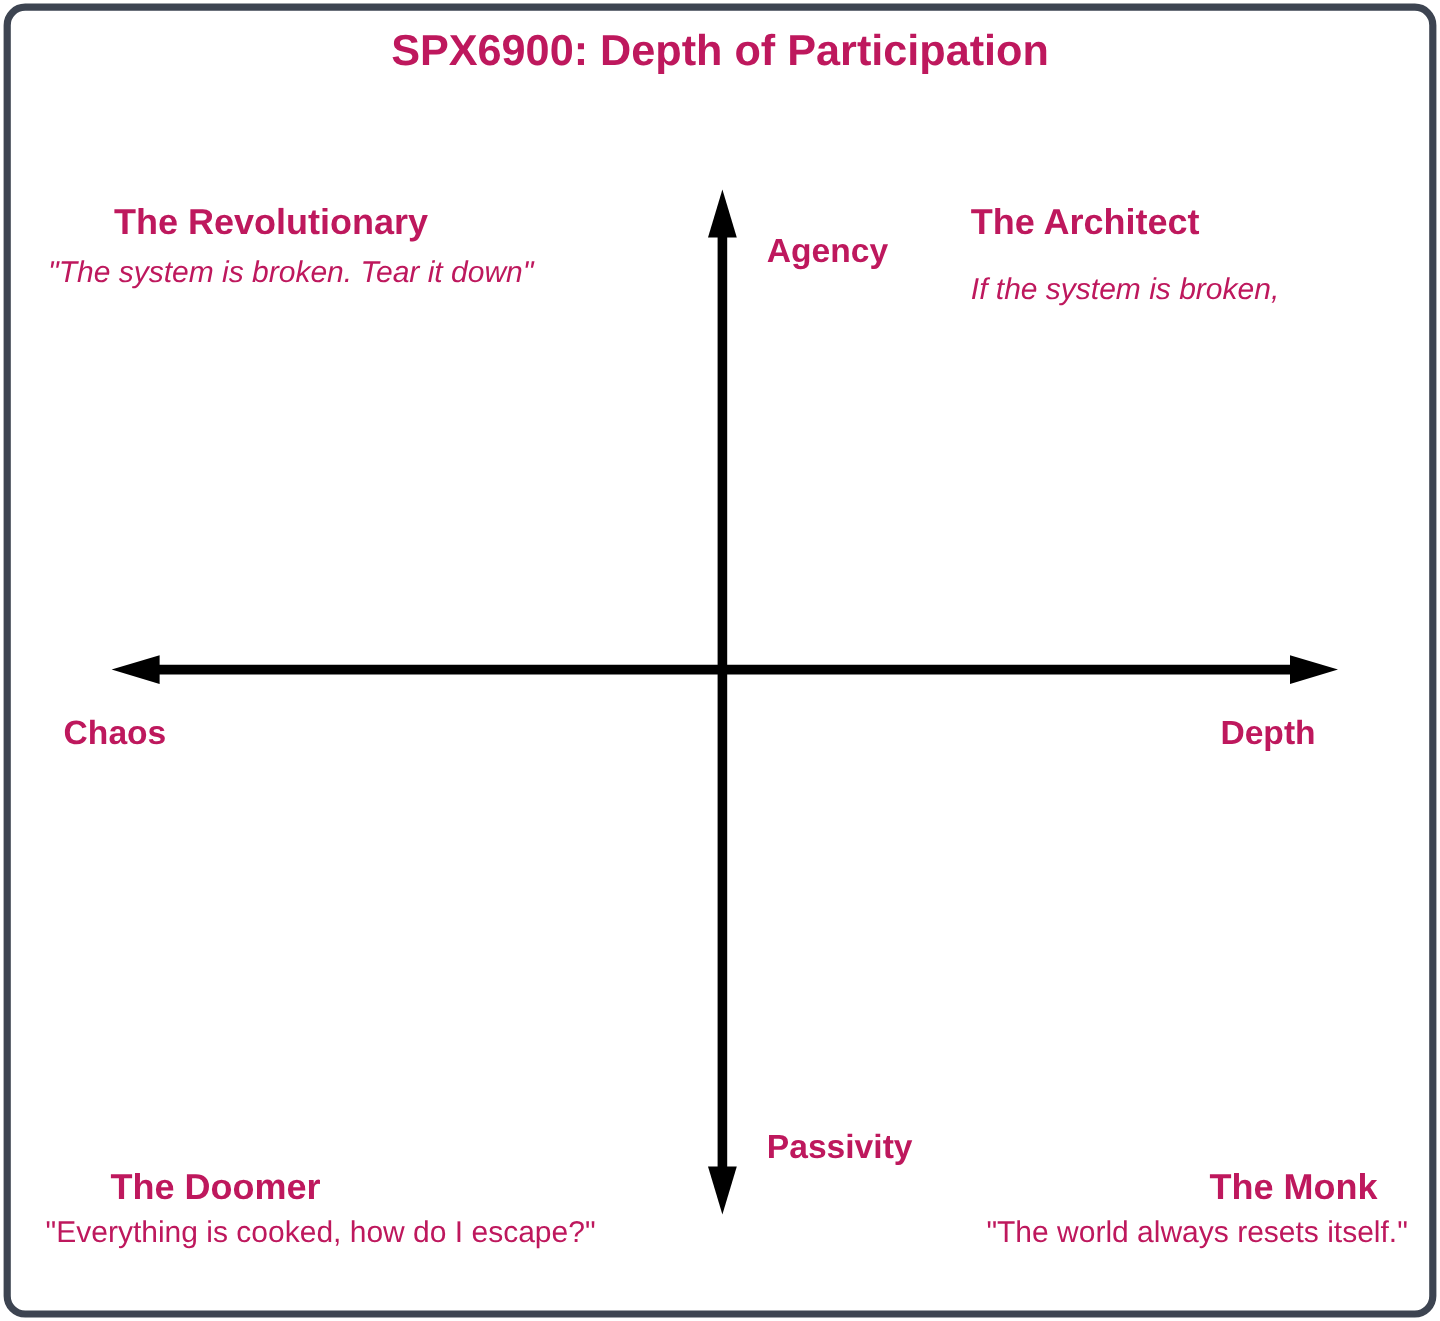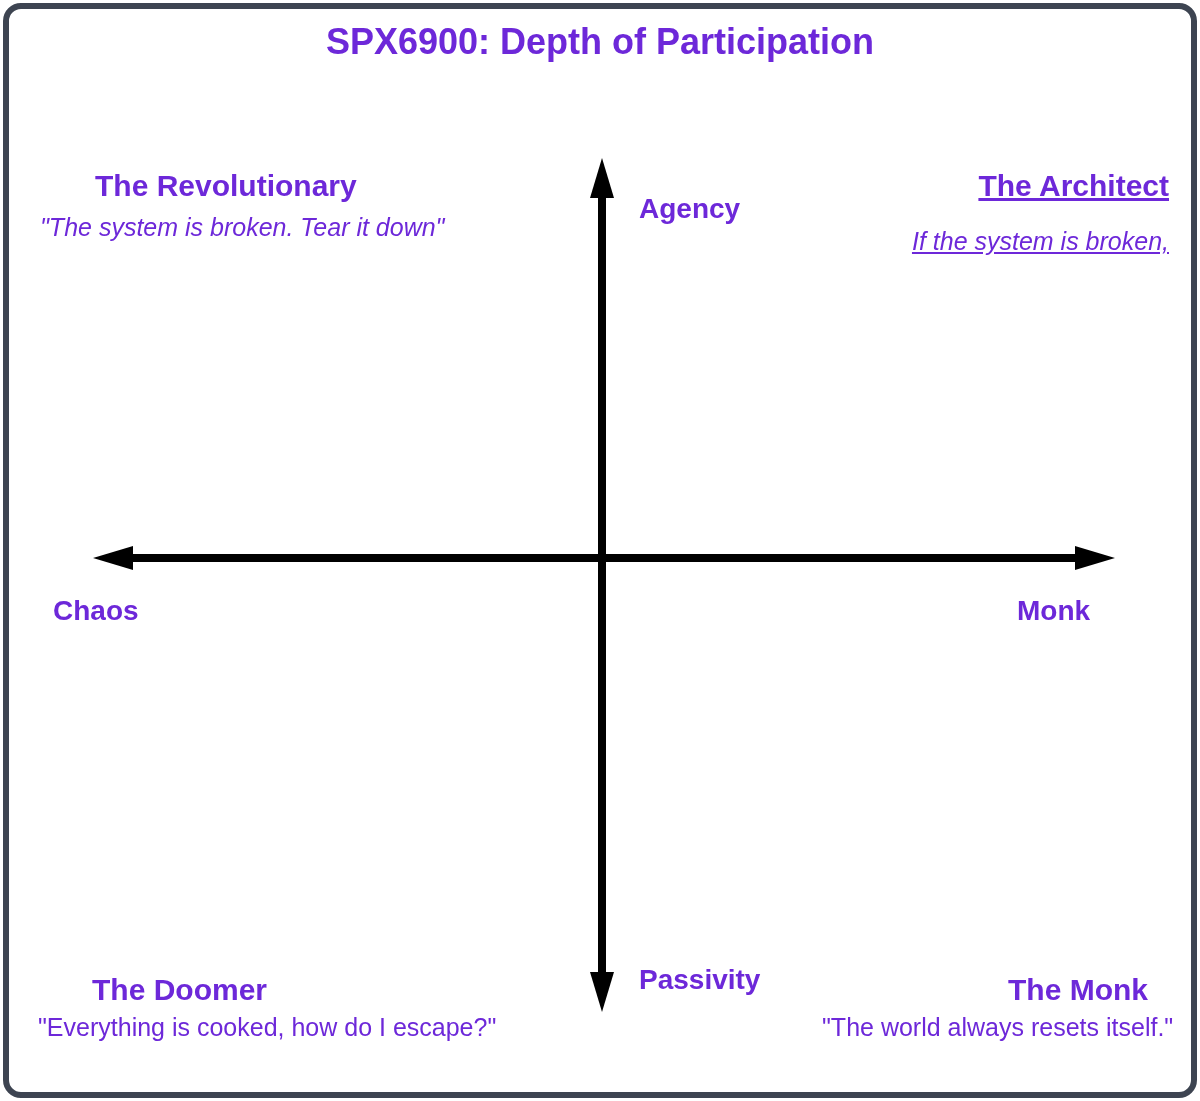--- a/index.html
+++ b/index.html
@@ -2,21 +2,21 @@
 <html><head>
 <meta charset="utf-8">
 <style>
   html, body { margin: 0; padding: 0; background: #ffffff; }
   .canvas {
     position: relative;
     width: 1200px;
     height: 1101px;
     background: #ffffff;
     font-family: "Liberation Sans", sans-serif;
-    color: #6d28d9;
+    color: #be185d;
     overflow: hidden;
   }
   .frame {
     position: absolute;
     top: 3px; left: 3px; right: 3px; bottom: 3px;
     border: 6px solid #3d4451;
     border-radius: 18px;
     background: #ffffff;
   }
   .axes-svg {
@@ -25,33 +25,32 @@
     width: 1200px; height: 1101px;
   }
   .txt { position: absolute; line-height: 1; white-space: nowrap; }
   .diagram-title {
     top: 24px; left: 0; width: 1200px;
     text-align: center;
     font-size: 36px; font-weight: bold;
   }
   .axis-label { font-size: 28px; font-weight: bold; }
   .agency-label    { top: 195px; left: 639px; }
-  .passivity-label { top: 966px; left: 639px; }
+  .passivity-label { top: 942px; left: 639px; }
   .chaos-label     { top: 597px; left: 53px; }
   .order-label     { top: 597px; left: 1017px; }
   .quad-name { font-size: 30px; font-weight: bold; margin-left: 40px; }
   .quad-quote { font-size: 25px; font-weight: normal; }
   .q-italic { font-style: italic; }
   .rev-name   { top: 171px; left: 55px; }
   .rev-quote  { top: 215px; left: 40px; }
   .architect-block {
     position: absolute;
     top: 171px; left: 809px; width: 360px;
-    text-align: right;
-    text-decoration: underline;
+    text-align: left;
   }
   .architect-block .quad-name { display: block; margin: 0 0 24px 0; line-height: 1; }
   .architect-block .quad-quote { display: block; line-height: 33px; white-space: nowrap; }
   .doomer-name  { top: 975px; left: 52px; }
   .doomer-quote { top: 1015px; left: 38px; }
   .monk-name    { top: 975px; left: 968px; }
   .monk-quote   { top: 1015px; left: 822px; }
 </style>
 </head>
 <body>
@@ -67,21 +66,21 @@
     <polygon points="602,158 590,198 614,198" fill="#000000"></polygon>
     <polygon points="602,1012 590,972 614,972" fill="#000000"></polygon>
     <line x1="125" y1="558" x2="1085" y2="558" stroke="#000000" stroke-width="8"></line>
     <polygon points="93,558 133,546 133,570" fill="#000000"></polygon>
     <polygon points="1115,558 1075,546 1075,570" fill="#000000"></polygon>
   </svg>
 
   <div class="txt axis-label agency-label">Agency</div>
   <div class="txt axis-label passivity-label">Passivity</div>
   <div class="txt axis-label chaos-label">Chaos</div>
-  <div class="txt axis-label order-label">Monk</div>
+  <div class="txt axis-label order-label">Depth</div>
 
   <div class="txt quad-name rev-name">The Revolutionary</div>
   <div class="txt quad-quote q-italic rev-quote">"The system is broken. Tear it down"</div>
 
   <div class="architect-block">
     <span class="quad-name">The Architect</span>
     <span class="quad-quote q-italic">If the system is broken,</span>
   </div>
 
   <div class="txt quad-name doomer-name">The Doomer</div>

